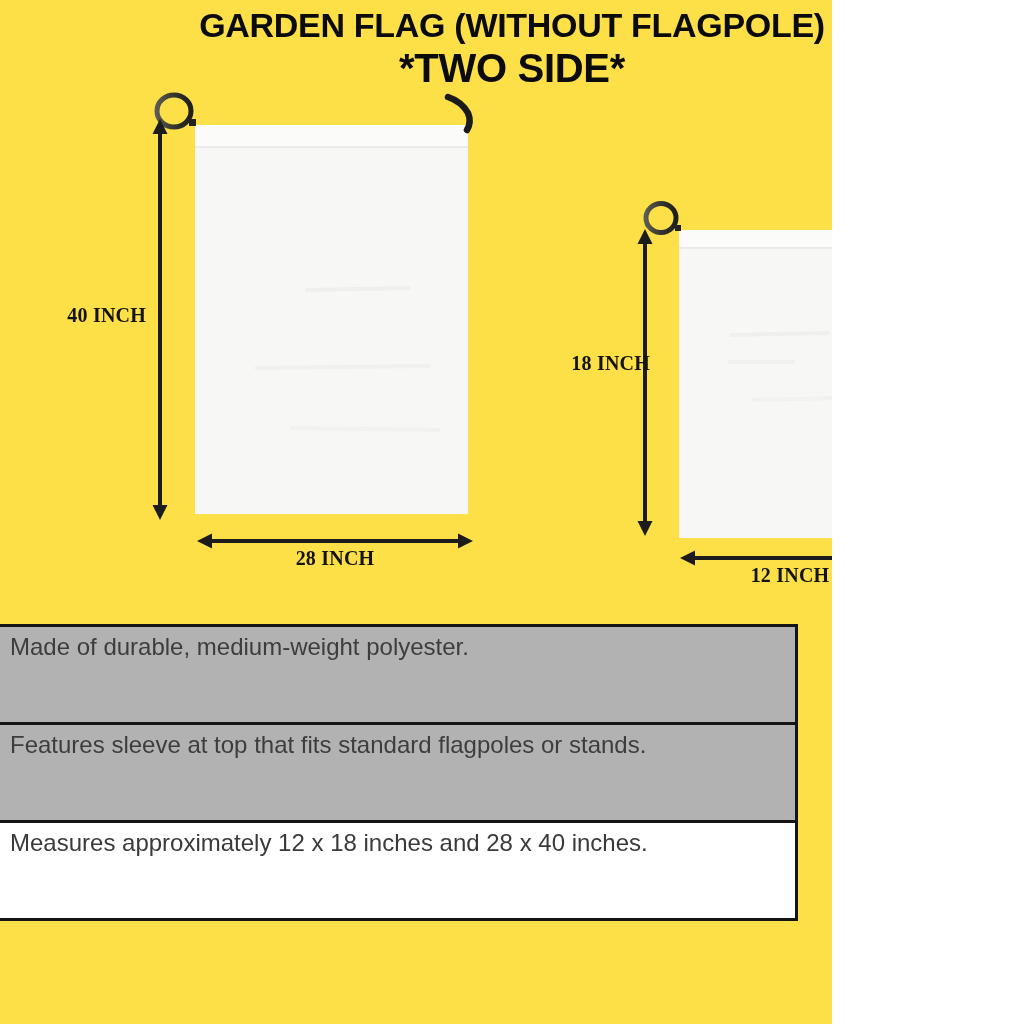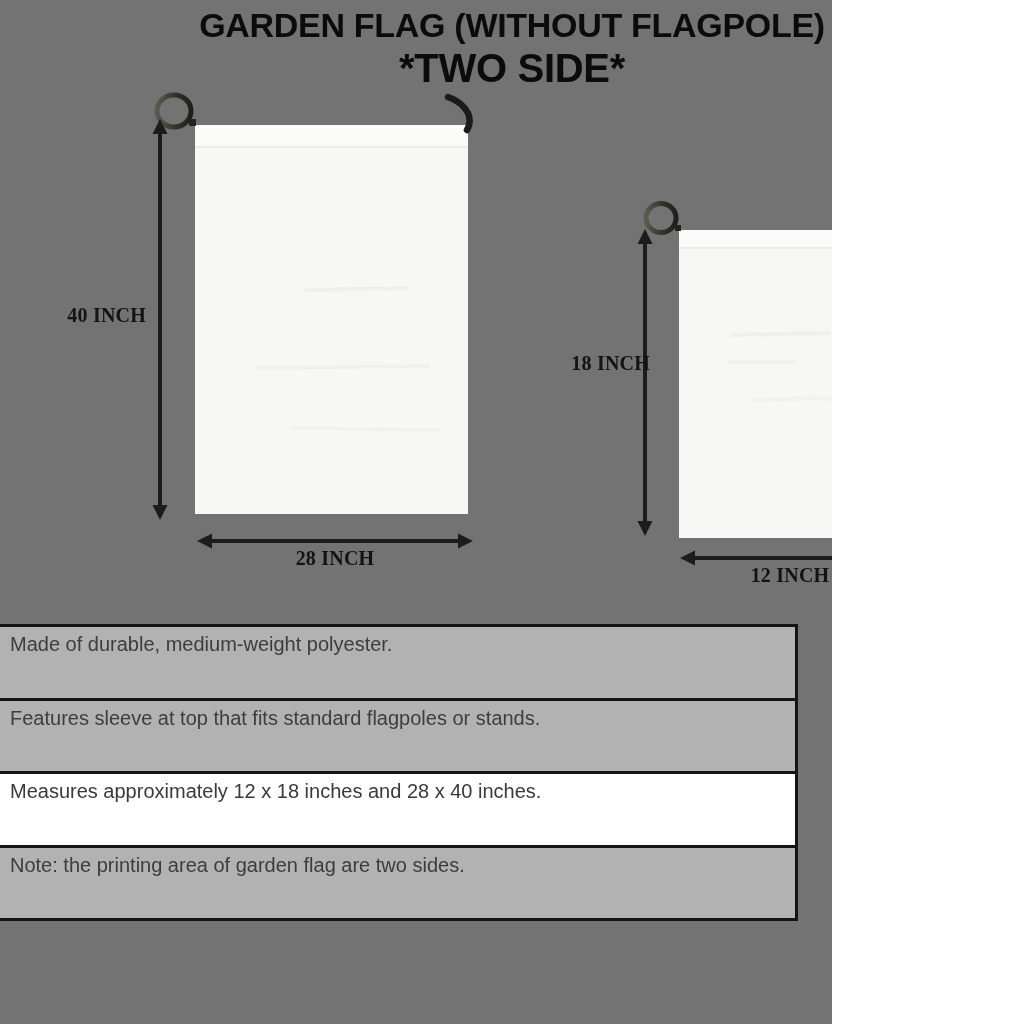--- a/index.html
+++ b/index.html
@@ -1,17 +1,17 @@
 <!DOCTYPE html>
 <html><head>
 <meta charset="utf-8">
 <style>
   html,body{margin:0;padding:0;background:#ffffff;}
   .stage{
-    position:relative;width:832px;height:1024px;background:#737373;
+    position:relative;width:832px;height:1024px;background:#fde047;
     overflow:hidden;font-family:"Liberation Sans",sans-serif;
   }
   .title-block{
     position:absolute;top:6px;left:0;width:1024px;text-align:center;
     font-weight:bold;color:#0b0b0b;line-height:1.16;letter-spacing:-0.3px;
   }
   .title-line1{font-size:34px;}
   .title-line2{font-size:40px;}
   svg.diagram{position:absolute;top:0;left:0;}
   .measure-label{
@@ -22,21 +22,21 @@
   .label-28{top:547px;left:235px;width:200px;text-align:center;}
   .label-18{top:352px;left:532px;width:118px;text-align:right;}
   .label-12{top:564px;left:690px;width:200px;text-align:center;}
   .feature-table{
     position:absolute;top:624px;left:-3px;width:801px;height:297px;
     border:3px solid #141414;box-sizing:border-box;
     display:flex;flex-direction:column;
   }
   .feature-row{
     flex:1;border-bottom:3px solid #141414;box-sizing:border-box;
-    padding:6px 10px 0 10px;font-size:20px;color:#3a3a3a;background:#ffffff;
+    padding:6px 10px 0 10px;font-size:24px;color:#3a3a3a;background:#ffffff;
   }
   .feature-row:last-child{border-bottom:none;}
   .feature-row.shaded{background:#b2b2b2;color:#3d3d3d;}
 </style>
 </head>
 <body>
 
 <div class="stage">
 
   <div class="title-block">
@@ -112,18 +112,15 @@
   <div class="feature-table">
     <div class="feature-row shaded">
       <span>Made of durable, medium-weight polyester.</span>
     </div>
     <div class="feature-row shaded">
       <span>Features sleeve at top that fits standard flagpoles or stands.</span>
     </div>
     <div class="feature-row">
       <span>Measures approximately 12 x 18 inches and 28 x 40 inches.</span>
     </div>
-    <div class="feature-row shaded">
-      <span>Note: the printing area of garden flag are two sides.</span>
-    </div>
   </div>
 
 </div>
 
 </body></html>

